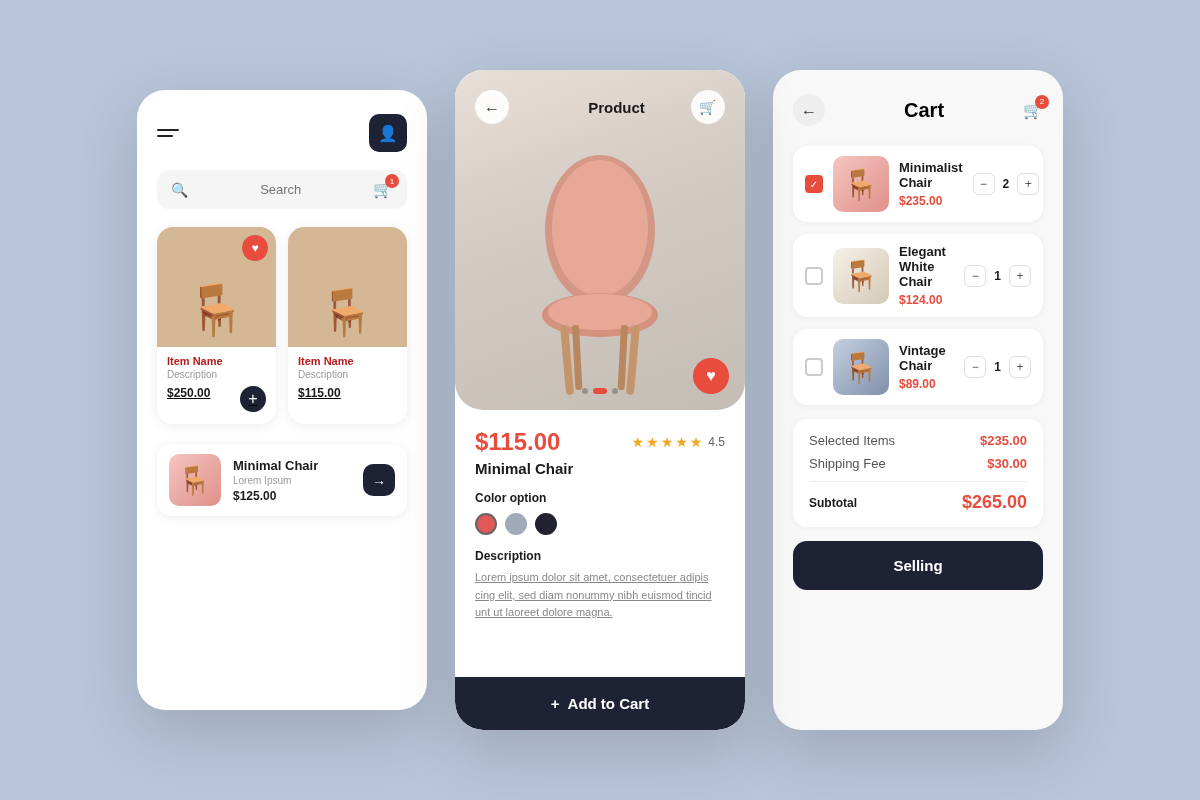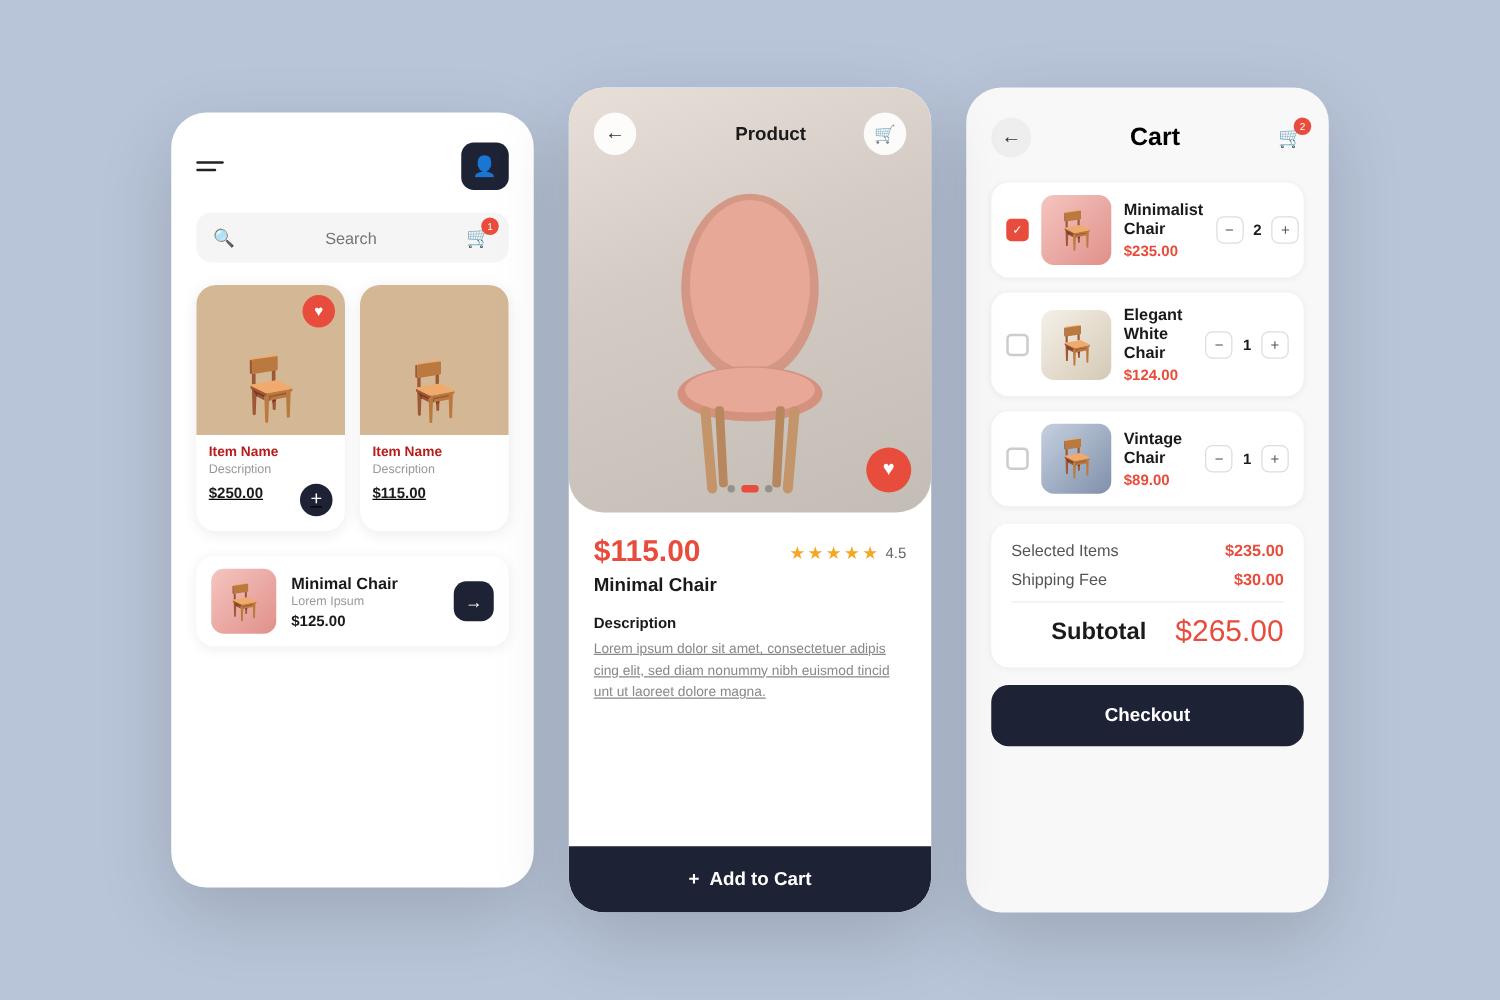--- a/index.html
+++ b/index.html
@@ -436,22 +436,22 @@
       text-align: center;
     }
     .summary-row span:last-child { color: #e74c3c; font-weight: 600; }
     .summary-divider { border: none; border-top: 1px solid #eee; margin: 10px 0; }
     .subtotal-row {
       display: flex;
       justify-content: space-between;
       align-items: center;
       margin-top: 10px;
     }
-    .subtotal-label { font-size: 19px; font-weight: 700; color: #1a1a1a; margin-left: 32px; }
-    .subtotal-value { font-size: 24px; font-weight: 400; color: #e74c3c; }
+    .subtotal-label { font-size: 12px; font-weight: 700; color: #1a1a1a; }
+    .subtotal-value { font-size: 18px; font-weight: 700; color: #e74c3c; }
 
     .checkout-btn {
       width: 100%;
       background: #1e2235;
       color: #fff;
       border: none;
       border-radius: 14px;
       padding: 16px;
       font-size: 15px;
       font-weight: 600;
@@ -579,20 +579,28 @@
           <span class="star">★</span>
           <span class="star">★</span>
           <span class="star">★</span>
           <span class="star">★</span>
           <span class="star half">★</span>
           <span class="rating-num">4.5</span>
         </div>
       </div>
       <div class="product-name">Minimal Chair</div>
 
+      <div class="color-section">
+        <div class="color-label">Color option</div>
+        <div class="color-options">
+          <div class="color-dot selected" style="background:#e05858;"></div>
+          <div class="color-dot" style="background:#a0aabb;"></div>
+          <div class="color-dot" style="background:#222233;"></div>
+        </div>
+      </div>
 
       <div class="desc-section">
         <div class="desc-label">Description</div>
         <div class="desc-text">Lorem ipsum dolor sit amet, consectetuer adipis cing elit, sed diam nonummy nibh euismod tincid unt ut laoreet dolore magna.</div>
       </div>
     </div>
 
     <button class="add-to-cart-btn">
       <span>+</span>
       <span>Add to Cart</span>
@@ -666,16 +674,16 @@
         <span>Shipping Fee</span>
         <span>$30.00</span>
       </div>
       <hr class="summary-divider">
       <div class="subtotal-row">
         <span class="subtotal-label">Subtotal</span>
         <span class="subtotal-value">$265.00</span>
       </div>
     </div>
 
-    <button class="checkout-btn">Checkout</button>
+    <button class="checkout-btn">Selling</button>
   </div>
 
 </div>
 
 </body></html>

